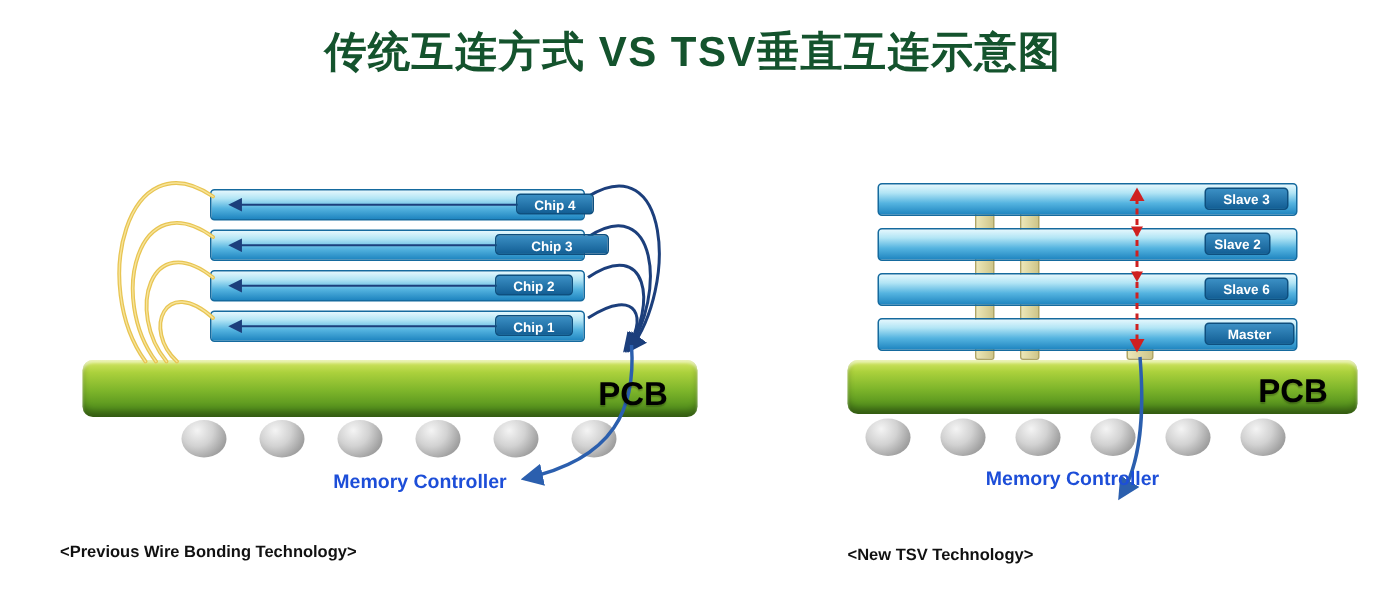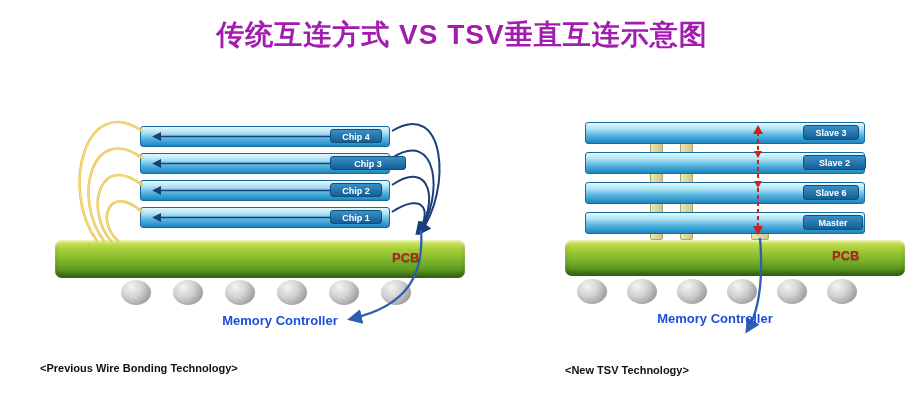--- a/index.html
+++ b/index.html
@@ -3,43 +3,43 @@
 <meta charset="utf-8">
 <style>
   html,body { margin:0; padding:0; background:#fff; }
   #canvas {
     position:relative; width:924px; height:408px; background:#ffffff;
     overflow:hidden; font-family:"Liberation Sans", sans-serif;
   }
 
   .title {
     position:absolute; left:0; top:16px; width:924px; text-align:center;
-    font-size:28px; font-weight:bold; color:#a21caf; letter-spacing:1px;
+    font-size:28px; font-weight:bold; color:#14532d; letter-spacing:1px;
   }
 
   .chip {
     position:absolute; height:21px; box-sizing:border-box;
     background:linear-gradient(to bottom,#e4f7fd 0%,#b2e5f5 28%,#55b4e0 62%,#1f85c0 100%);
     border:1px solid #156a9e; border-radius:3px; z-index:1;
   }
   .chip-tag {
     position:absolute; height:14px; line-height:14px; padding:0 4px;
     background:linear-gradient(to bottom,#3b8fc4,#135f95);
     border:1px solid #0e4f7e; border-radius:3px;
     color:#fff; font-size:9px; font-weight:bold; text-align:center; z-index:3;
     box-sizing:border-box;
   }
   .pcb {
     position:absolute; border-radius:7px; z-index:1;
     background:linear-gradient(to bottom,#d7e766 0%,#abd13c 22%,#7cb42a 55%,#55921d 85%,#467c18 100%);
     box-shadow: inset 0 2px 2px rgba(255,255,255,.55), inset 0 -4px 5px rgba(0,0,0,.28);
   }
   .pcb-label {
-    position:absolute; color:#b91c1c; font-weight:bold; font-size:13px;
-    text-align:left; z-index:3; text-shadow:0 1px 1px rgba(0,0,0,.25);
+    position:absolute; color:#000000; font-weight:bold; font-size:22px;
+    text-align:center; z-index:3; text-shadow:0 1px 1px rgba(0,0,0,.25);
   }
   .ball {
     position:absolute; width:30px; height:25px; border-radius:50%; z-index:1;
     background:radial-gradient(circle at 35% 28%, #f4f4f4 0%, #d2d2d2 40%, #a0a0a0 75%, #8b8b8b 100%);
   }
   .pillar {
     position:absolute; z-index:0; box-sizing:border-box;
     background:linear-gradient(to right,#ece7b8,#cfc68a);
     border:1px solid #b0a666; border-radius:2px;
   }
@@ -60,21 +60,21 @@
 
   <div class="title">传统互连方式 VS TSV垂直互连示意图</div>
 
   <div>
 
     <div class="chip" style="left:140px; top:126px; width:250px;"></div>
     <div class="chip" style="left:140px; top:153px; width:250px;"></div>
     <div class="chip" style="left:140px; top:180px; width:250px;"></div>
     <div class="chip" style="left:140px; top:207px; width:250px;"></div>
 
-    <div class="chip-tag" style="left:330px; top:129px; width:52px;">Chip 4</div>
+    <div class="chip-tag" style="left:344px; top:129px; width:52px;">Chip 4</div>
     <div class="chip-tag" style="left:330px; top:156px; width:76px;">Chip 3</div>
     <div class="chip-tag" style="left:330px; top:183px; width:52px;">Chip 2</div>
     <div class="chip-tag" style="left:330px; top:210px; width:52px;">Chip 1</div>
 
     <div class="pcb" style="left:55px; top:240px; width:410px; height:38px;"></div>
     <div class="pcb-label" style="left:392px; top:250px; width:60px;">PCB</div>
 
     <div class="ball" style="left:121px; top:280px;"></div>
     <div class="ball" style="left:173px; top:280px;"></div>
     <div class="ball" style="left:225px; top:280px;"></div>
@@ -91,21 +91,21 @@
     <div class="pillar" style="left:650px; top:134px; width:13px; height:106px;"></div>
     <div class="pillar" style="left:680px; top:134px; width:13px; height:106px;"></div>
     <div class="pillar" style="left:751px; top:230px; width:18px; height:10px;"></div>
 
     <div class="chip" style="left:585px; top:122px; width:280px; height:22px;"></div>
     <div class="chip" style="left:585px; top:152px; width:280px; height:22px;"></div>
     <div class="chip" style="left:585px; top:182px; width:280px; height:22px;"></div>
     <div class="chip" style="left:585px; top:212px; width:280px; height:22px;"></div>
 
     <div class="chip-tag" style="left:803px; top:125px; width:56px; height:15px; line-height:15px;text-align:center;">Slave 3</div>
-    <div class="chip-tag" style="left:803px; top:155px; width:63px; height:15px; line-height:15px;">Slave 2</div>
+    <div class="chip-tag" style="left:803px; top:155px; width:44px; height:15px; line-height:15px;">Slave 2</div>
     <div class="chip-tag" style="left:803px; top:185px; width:56px; height:15px; line-height:15px;">Slave 6</div>
     <div class="chip-tag" style="left:803px; top:215px; width:60px; height:15px; line-height:15px;">Master</div>
 
     <div class="pcb" style="left:565px; top:240px; width:340px; height:36px;"></div>
     <div class="pcb-label" style="left:832px; top:248px; width:60px;">PCB</div>
 
     <div class="ball" style="left:577px; top:279px;"></div>
     <div class="ball" style="left:627px; top:279px;"></div>
     <div class="ball" style="left:677px; top:279px;"></div>
     <div class="ball" style="left:727px; top:279px;"></div>

